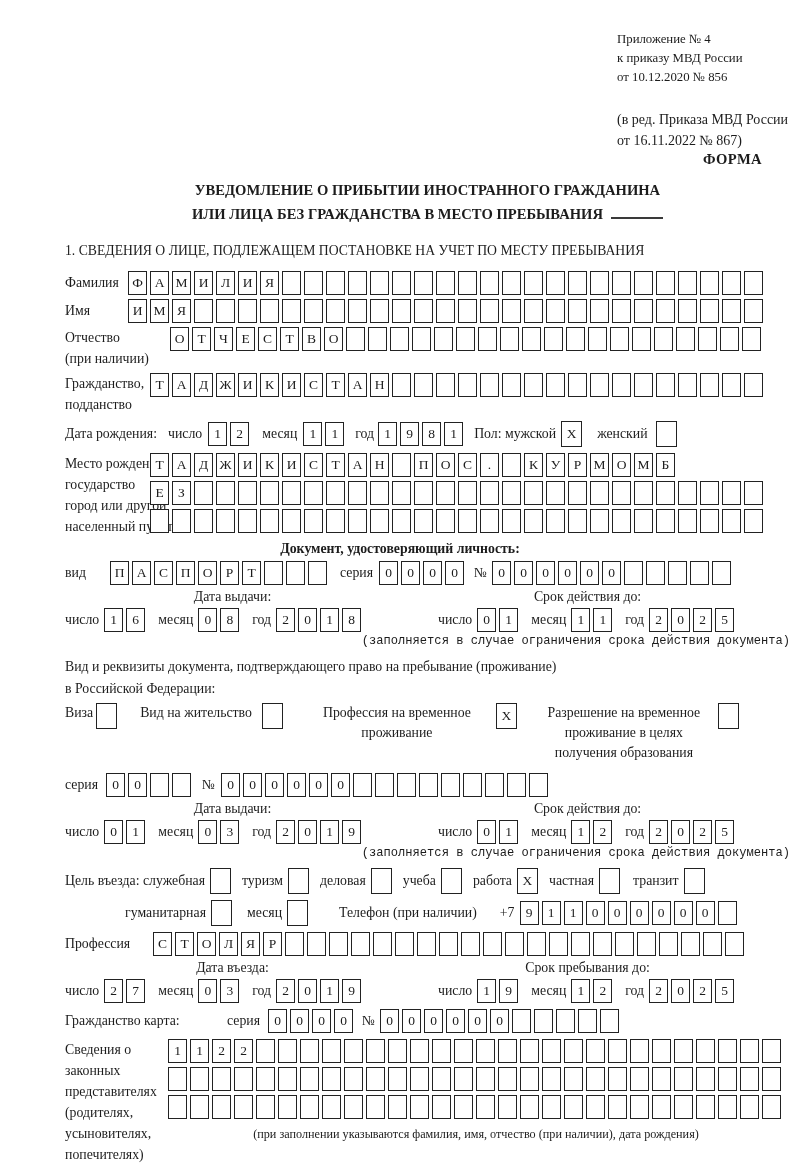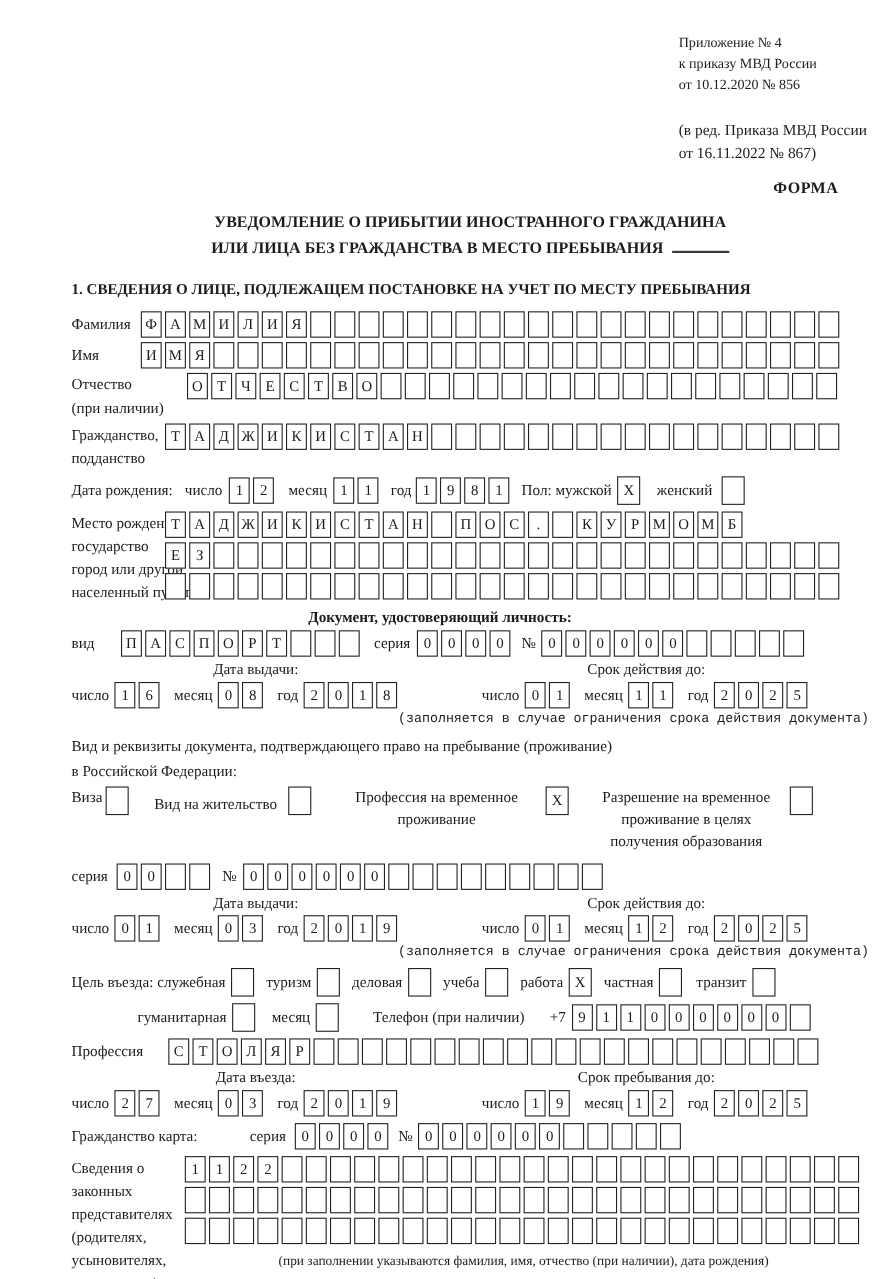--- a/index.html
+++ b/index.html
@@ -5,25 +5,25 @@
   html,body{margin:0;padding:0;background:#e8e8e8;}
   .page{
     width:800px;height:1163px;box-sizing:border-box;
     margin:0 auto;background:#ffffff;color:#1c1c1c;
     padding:30px 10px 0 65px;position:relative;overflow:hidden;
     font-family:"Liberation Serif","DejaVu Serif",serif;
   }
   
   .annex{margin-left:552px;font-size:12.8px;line-height:1.5;}
   .annex .edit{font-size:14px;margin-top:21px;line-height:1.5;}
-  .form-word{font-weight:bold;text-align:right;padding-right:28px;margin-top:12px;font-size:14.6px;letter-spacing:.4px;}
+  .form-word{font-weight:bold;text-align:right;padding-right:28px;font-size:14.6px;letter-spacing:.4px;}
   
   .title{text-align:center;font-weight:bold;font-size:14.6px;line-height:1.7;margin-top:10px;}
   .title-underline{display:inline-block;width:52px;height:2px;background:#3a3a3a;margin-left:8px;vertical-align:baseline;}
-  .sec-heading{font-weight:bold;font-size:13.7px;margin-top:16px;}
+  .sec-heading{font-weight:normal;font-size:13.7px;margin-top:16px;}
   
   .fbody{margin-top:12px;font-size:13.8px;}
   .frow{display:flex;align-items:flex-start;margin-bottom:4px;}
   .lbl{flex:0 0 auto;line-height:24px;white-space:nowrap;}
   .lbl.ml{line-height:21px;white-space:normal;}
   .boxes{display:flex;flex:0 0 auto;flex-wrap:nowrap;}
   .box{
     box-sizing:border-box;flex:0 0 auto;width:19px;height:24px;
     border:1.7px solid #222;margin-right:3px;background:#fff;
     display:flex;align-items:center;justify-content:center;
@@ -438,21 +438,21 @@
       <div>в Российской Федерации:</div>
     </div>
 
     <div class="permit-row">
       <div class="permit-item">
         <span class="plbl" style="margin-right:3px;">Виза</span>
         <div class="boxes bigbox">
             <span class="box"></span>
           </div>
       </div>
-      <div class="permit-item" style="margin-left:20px;align-items:flex-end;">
+      <div class="permit-item" style="margin-left:20px;">
         <span class="plbl" style="margin-right:10px;">Вид на жительство</span>
         <div class="boxes bigbox">
             <span class="box"></span>
           </div>
       </div>
       <div class="permit-item" style="margin-left:22px;">
         <span class="plbl wrapped" style="width:178px;margin-right:10px;">Профессия на временное проживание</span>
         <div class="boxes bigbox">
             <span class="box">X</span>
           </div>

